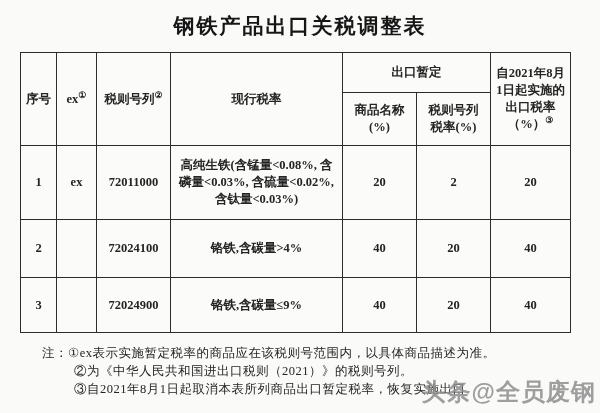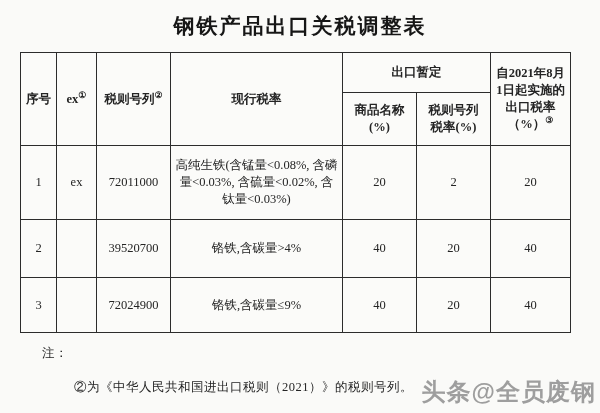--- a/index.html
+++ b/index.html
@@ -34,20 +34,21 @@
     background: #fbfbf9;
   }
   table.tariff th, table.tariff td {
     border: 1.6px solid #2c2c2c;
     text-align: center;
     vertical-align: middle;
     font-size: 12.5px;
     padding: 2px 4px;
     color: #242424;
     line-height: 1.35;
+    font-weight: bold;
   }
   table.tariff th { font-weight: bold; }
   .hrow1 { height: 40px; }
   .hrow2 { height: 53px; }
   .drow1 { height: 74px; }
   .drow2 { height: 58px; }
   .drow3 { height: 55px; }
   td.name-cell { text-align: left; padding-left: 6px; padding-right: 4px; }
   sup.circ { font-size: 9px; vertical-align: super; line-height: 0; }
   .notes {
@@ -56,21 +57,21 @@
     top: 344px;
     width: 545px;
     font-size: 12.5px;
     line-height: 18px;
     color: #242424;
     letter-spacing: 0.5px;
   }
   .note-line { white-space: nowrap; }
   .note-first { display: flex; }
   .note-prefix { flex: 0 0 auto; }
-  .note-indent { padding-left: 32px; margin-top: 16px; }
+  .note-indent { padding-left: 32px; }
   .watermark {
     position: absolute;
     right: 4px;
     bottom: 5px;
     font-size: 24px;
     font-weight: bold;
     color: #8f8f8f;
     opacity: 0.85;
     letter-spacing: 1px;
     font-family: "Liberation Sans", "DejaVu Sans", sans-serif;
@@ -113,41 +114,42 @@
         <td>ex</td>
         <td>72011000</td>
         <td class="name-cell">高纯生铁(含锰量&lt;0.08%, 含磷量&lt;0.03%, 含硫量&lt;0.02%, 含钛量&lt;0.03%)</td>
         <td>20</td>
         <td>2</td>
         <td>20</td>
       </tr>
       <tr class="drow2">
         <td>2</td>
         <td></td>
-        <td>39520700</td>
+        <td>72024100</td>
         <td class="name-cell">铬铁,含碳量&gt;4%</td>
         <td>40</td>
         <td>20</td>
         <td>40</td>
       </tr>
       <tr class="drow3">
         <td>3</td>
         <td></td>
         <td>72024900</td>
         <td class="name-cell">铬铁,含碳量≤9%</td>
         <td>40</td>
         <td>20</td>
         <td>40</td>
       </tr>
     </tbody>
   </table>
 
   <div class="notes">
     <div class="note-line note-first">
       <span class="note-prefix">注：</span>
+      <span>①ex表示实施暂定税率的商品应在该税则号范围内，以具体商品描述为准。</span>
     </div>
     <div class="note-line note-indent">
       <span>②为《中华人民共和国进出口税则（2021）》的税则号列。</span>
     </div>
     <div class="note-line note-indent">
       <span>③自2021年8月1日起取消本表所列商品出口暂定税率，恢复实施出口</span>
     </div>
   </div>
 
   <div class="watermark">头条@全员废钢</div>

